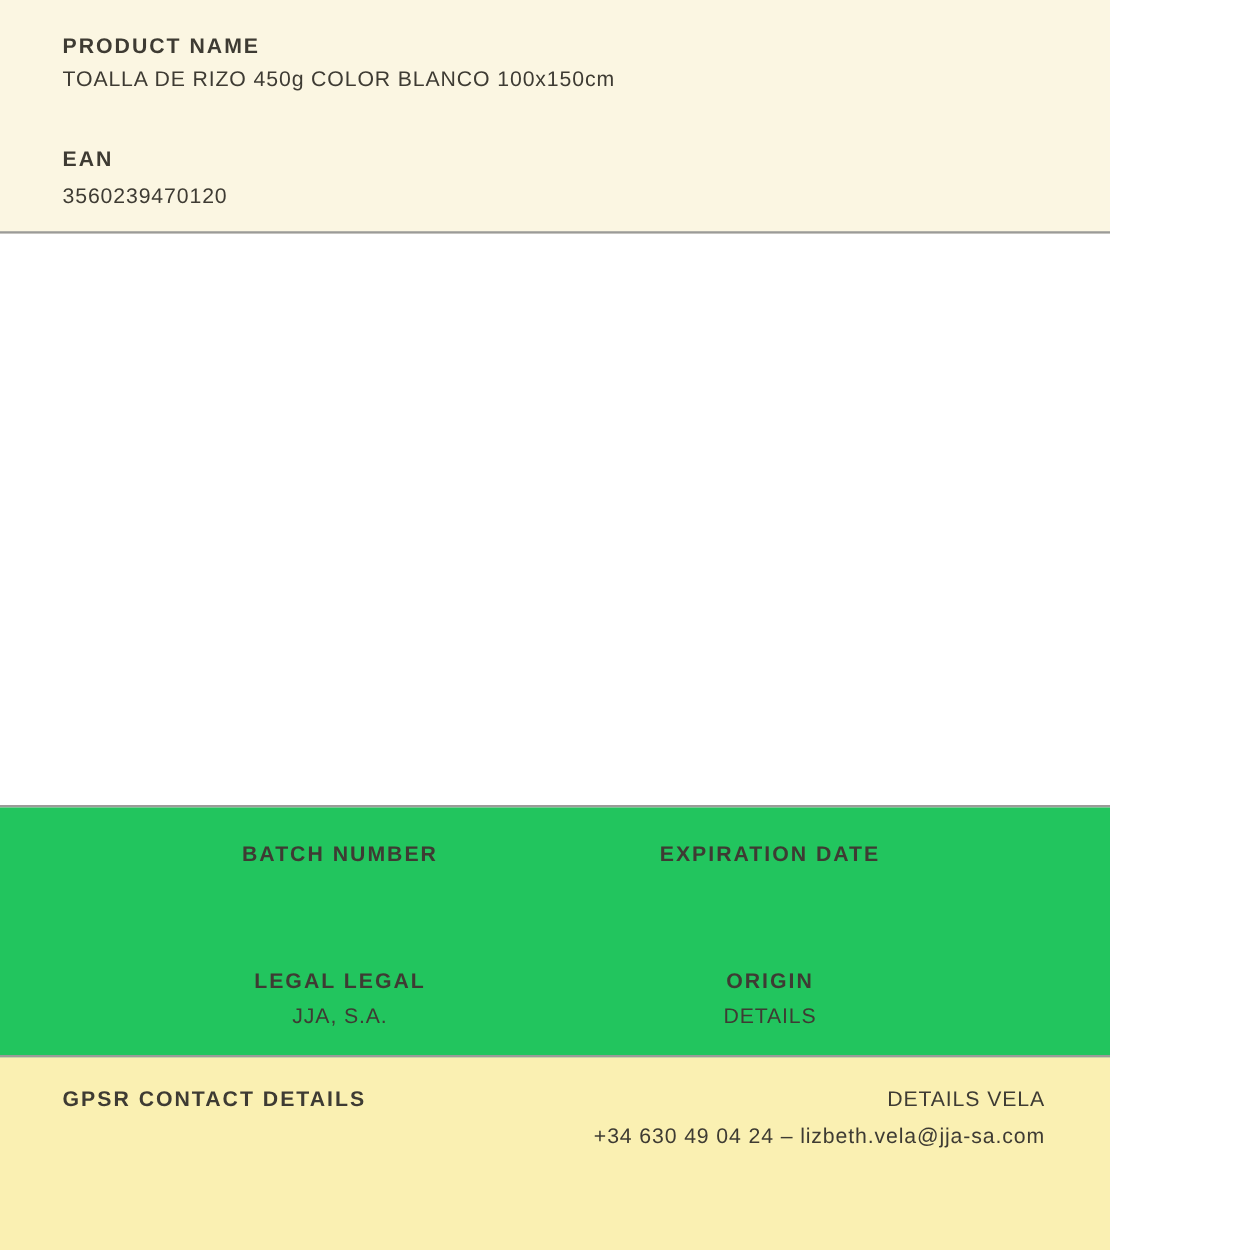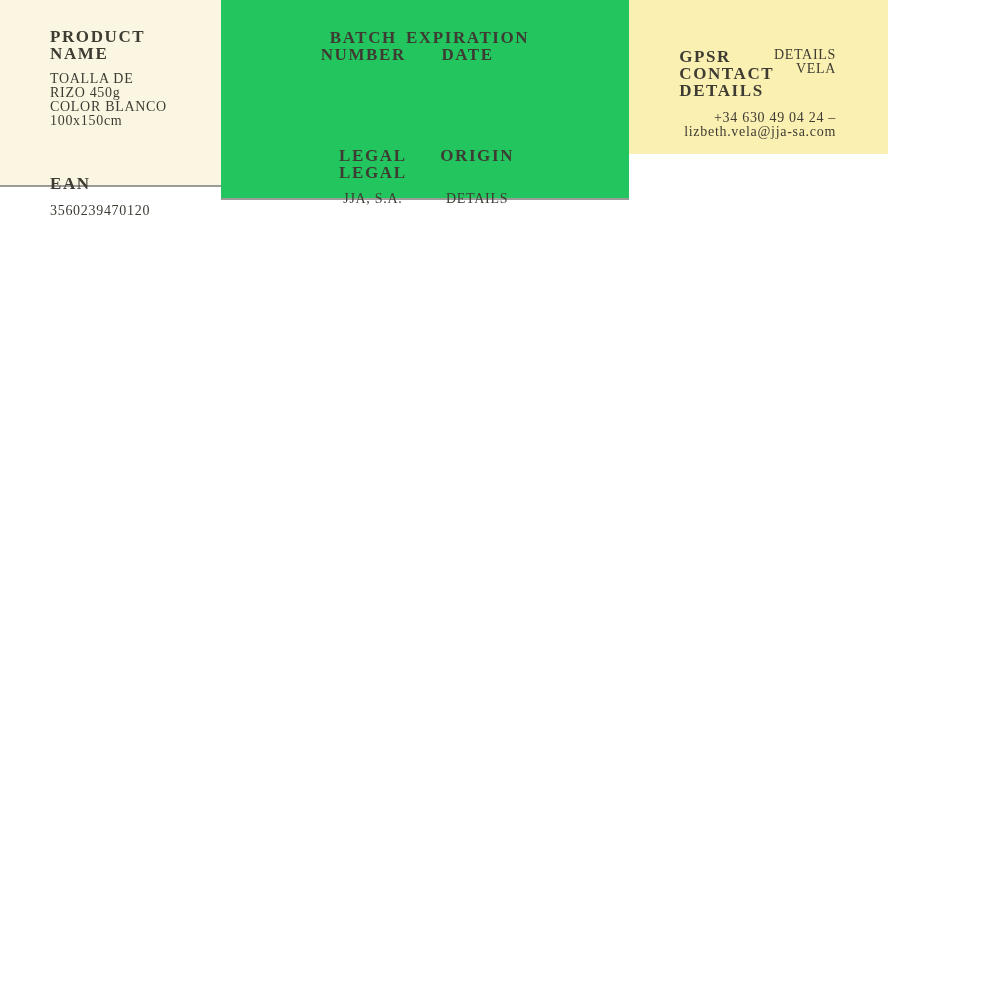--- a/index.html
+++ b/index.html
@@ -3,39 +3,39 @@
 <meta charset="utf-8">
 <style>
   html, body { margin: 0; padding: 0; }
   body {
     width: 1000px; height: 1000px;
     font-family: "Liberation Sans", sans-serif;
     color: #3E3B33;
     background: #ffffff;
     overflow: hidden;
   }
-  .page { width: 888px; height: 1000px; display: flex; flex-direction: row; font-family: Liberation Serif, serif; }
+  .page { width: 888px; height: 1000px; display: flex; flex-direction: column; }
 
   
   .section-top {
     background: #FBF6E2;
     height: 185px;
     border-bottom: 2px solid #9B9B98;
     box-sizing: content-box;
     padding: 0 50px;
   }
   .label {
     font-weight: bold;
     font-size: 17px;
     letter-spacing: 1.6px;
     line-height: 1;
   }
   .value {
     font-weight: normal;
-    font-size: 14px;
+    font-size: 17px;
     letter-spacing: 0.7px;
     line-height: 1;
   }
   .section-top .product-label { padding-top: 28px; }
   .section-top .product-value { margin-top: 10px; }
   .section-top .ean-label { margin-top: 47px; }
   .section-top .ean-value { margin-top: 12px; }
 
   
   .section-blank {
@@ -66,21 +66,21 @@
   .section-contact {
     background: #FAF0B2;
     height: 154px;
     padding: 0 52px 0 50px;
     box-sizing: content-box;
   }
   .contact-header {
     display: flex;
     justify-content: space-between;
     align-items: flex-start;
-    padding-top: 48px;
+    padding-top: 25px;
   }
   .contact-name { text-align: right; }
   .contact-address { text-align: right; margin-top: 10px; }
   .contact-phone { text-align: right; margin-top: 12px; }
 </style>
 </head>
 <body>
 
 <div class="page">
 

